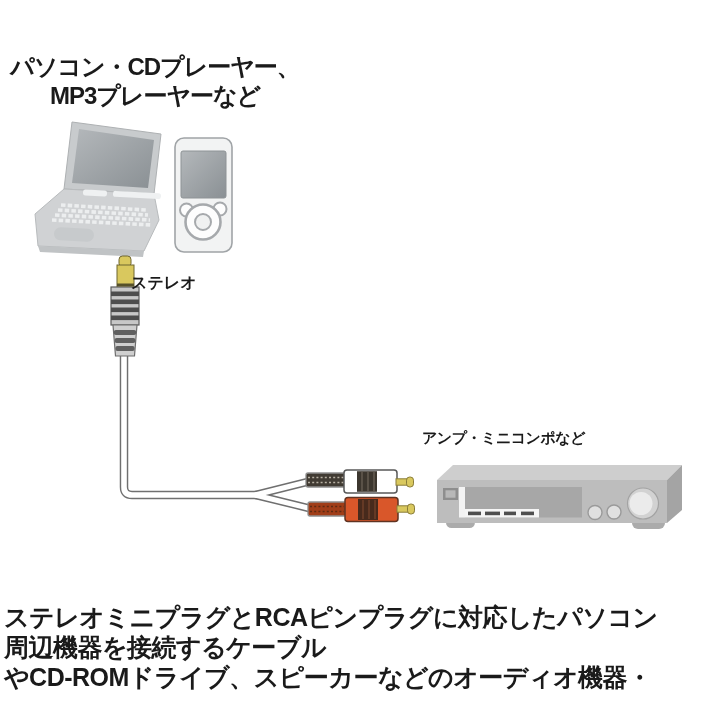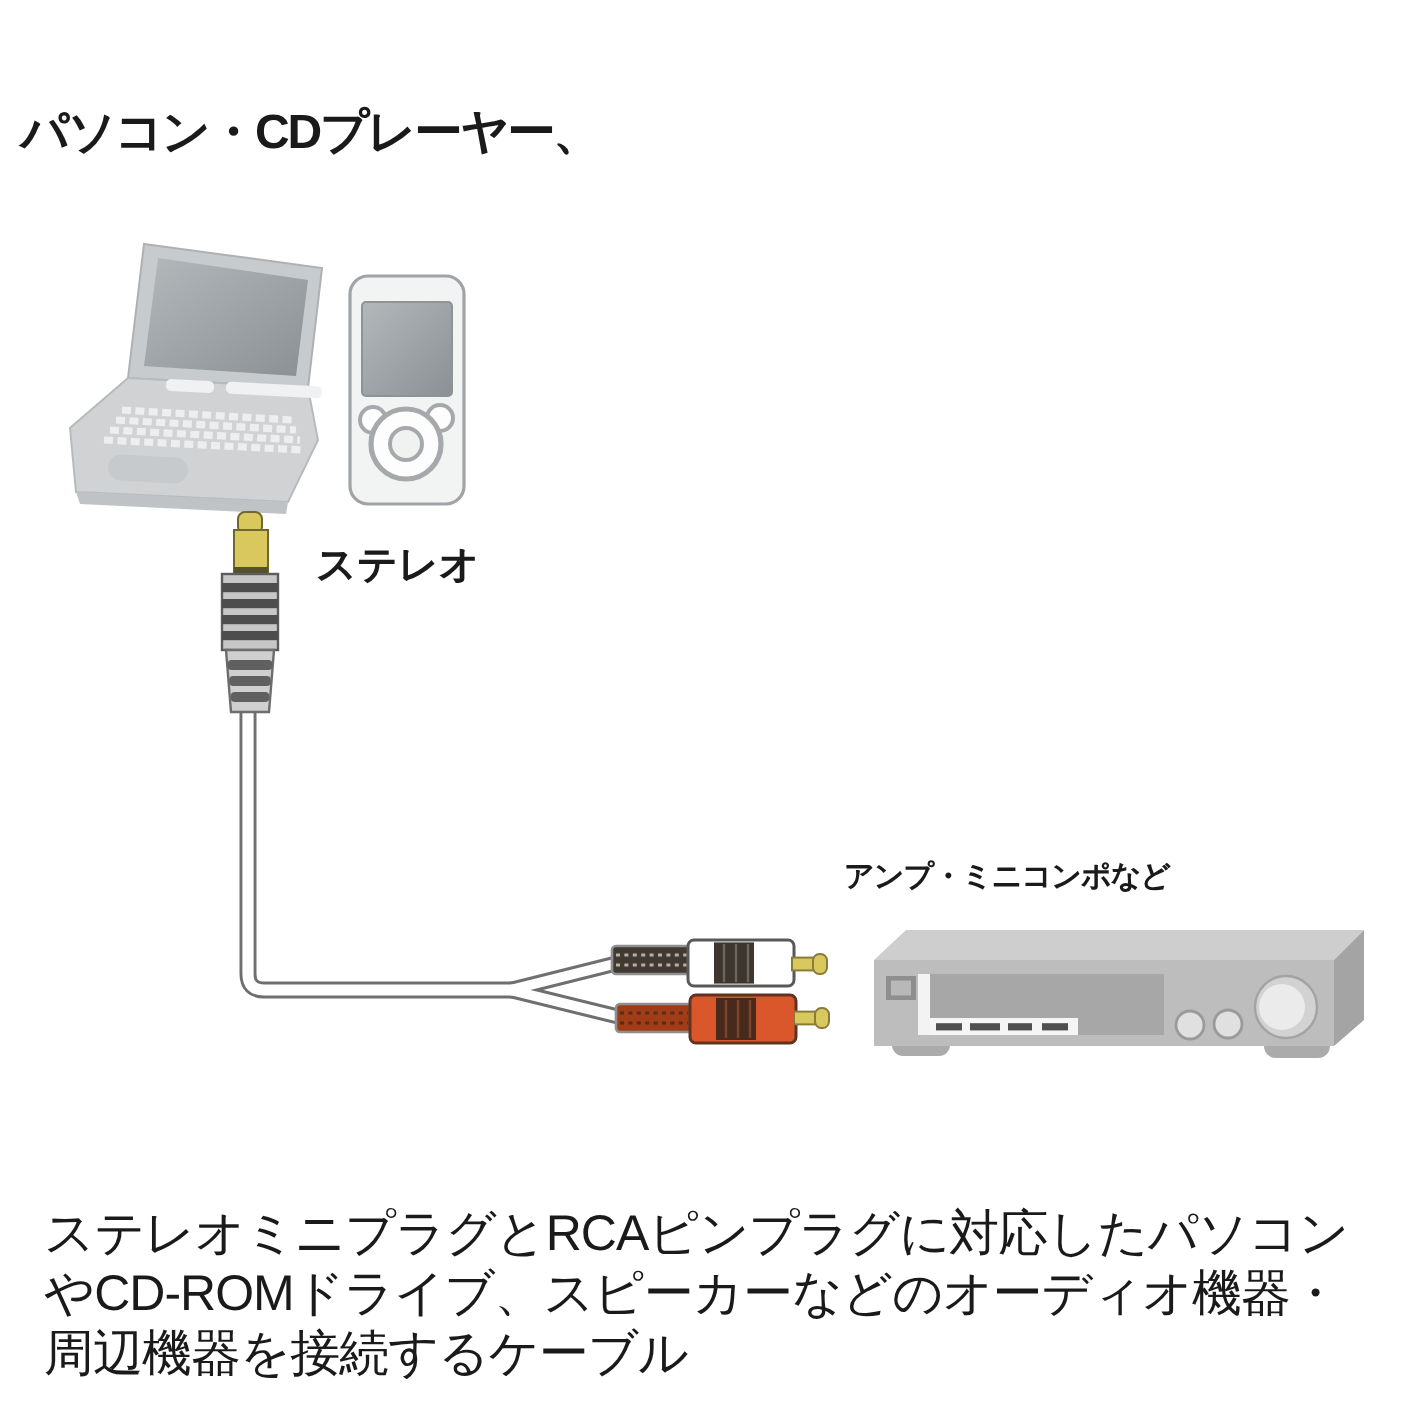--- a/index.html
+++ b/index.html
@@ -4,24 +4,24 @@
 <style>
   html,body{margin:0;padding:0}
   body{
     width:713px;height:713px;background:#ffffff;overflow:hidden;
     font-family:"Liberation Sans","DejaVu Sans",sans-serif;color:#1a1a1a;
   }
   .canvas{position:relative;width:713px;height:584px;background:#ffffff}
   .diagram-svg{position:absolute;left:0;top:0}
   .label{position:absolute;font-weight:700;white-space:nowrap;color:#1a1a1a}
   #label-source{left:5px;top:52px;width:300px;text-align:center;font-size:24px;line-height:29px;letter-spacing:-1px}
-  #label-plug{left:158px;top:269px;font-size:20px;line-height:28px}
+  #label-plug{left:131px;top:269px;font-size:16px;line-height:28px}
   #label-rca{left:296px;top:407px;font-size:24px;line-height:30px}
   #label-amp{left:422px;top:429px;font-size:15px;letter-spacing:-0.5px}
-  #description{position:absolute;left:22px;top:602px;font-size:25px;line-height:30px;font-weight:400;letter-spacing:-0.5px;white-space:nowrap}
+  #description{position:absolute;left:4px;top:602px;font-size:25px;line-height:30px;font-weight:700;letter-spacing:-0.5px;white-space:nowrap}
 </style>
 </head>
 <body>
 
 <div class="canvas">
 
   <svg class="diagram-svg" width="713" height="713" viewBox="0 0 713 713">
     <defs>
       <linearGradient id="scr" x1="0" y1="0" x2="1" y2="1">
         <stop offset="0" stop-color="#b4b8bb"></stop>
@@ -129,28 +129,29 @@
       <rect x="521" y="511.6" width="13" height="3.6" fill="#4f4f4f"></rect>
       <circle cx="595" cy="512.5" r="7" fill="#e0e0e0" stroke="#9a9a9a" stroke-width="1.4"></circle>
       <circle cx="614" cy="512" r="7" fill="#e0e0e0" stroke="#9a9a9a" stroke-width="1.4"></circle>
       <circle cx="643" cy="503.5" r="15.5" fill="#d2d2d2" stroke="#a3a3a3" stroke-width="1.2"></circle>
       <circle cx="641" cy="503.5" r="11.5" fill="#ebebeb"></circle>
     </g>
   </svg>
 
   <div class="label" id="label-source">
     <span>パソコン・CDプレーヤー、</span><br>
+    <span>MP3プレーヤーなど</span>
   </div>
 
   <div class="label" id="label-plug">
     <span>ステレオ</span><br>
   </div>
 
 
   <div class="label" id="label-amp">アンプ・ミニコンポなど</div>
 
   <div id="description">
     <div>ステレオミニプラグとRCAピンプラグに対応したパソコン</div>
+    <div>周辺機器を接続するケーブル</div>
     <div>やCD-ROMドライブ、スピーカーなどのオーディオ機器・</div>
-    <div>周辺機器を接続するケーブル</div>
   </div>
 
 </div>
 
 </body></html>

